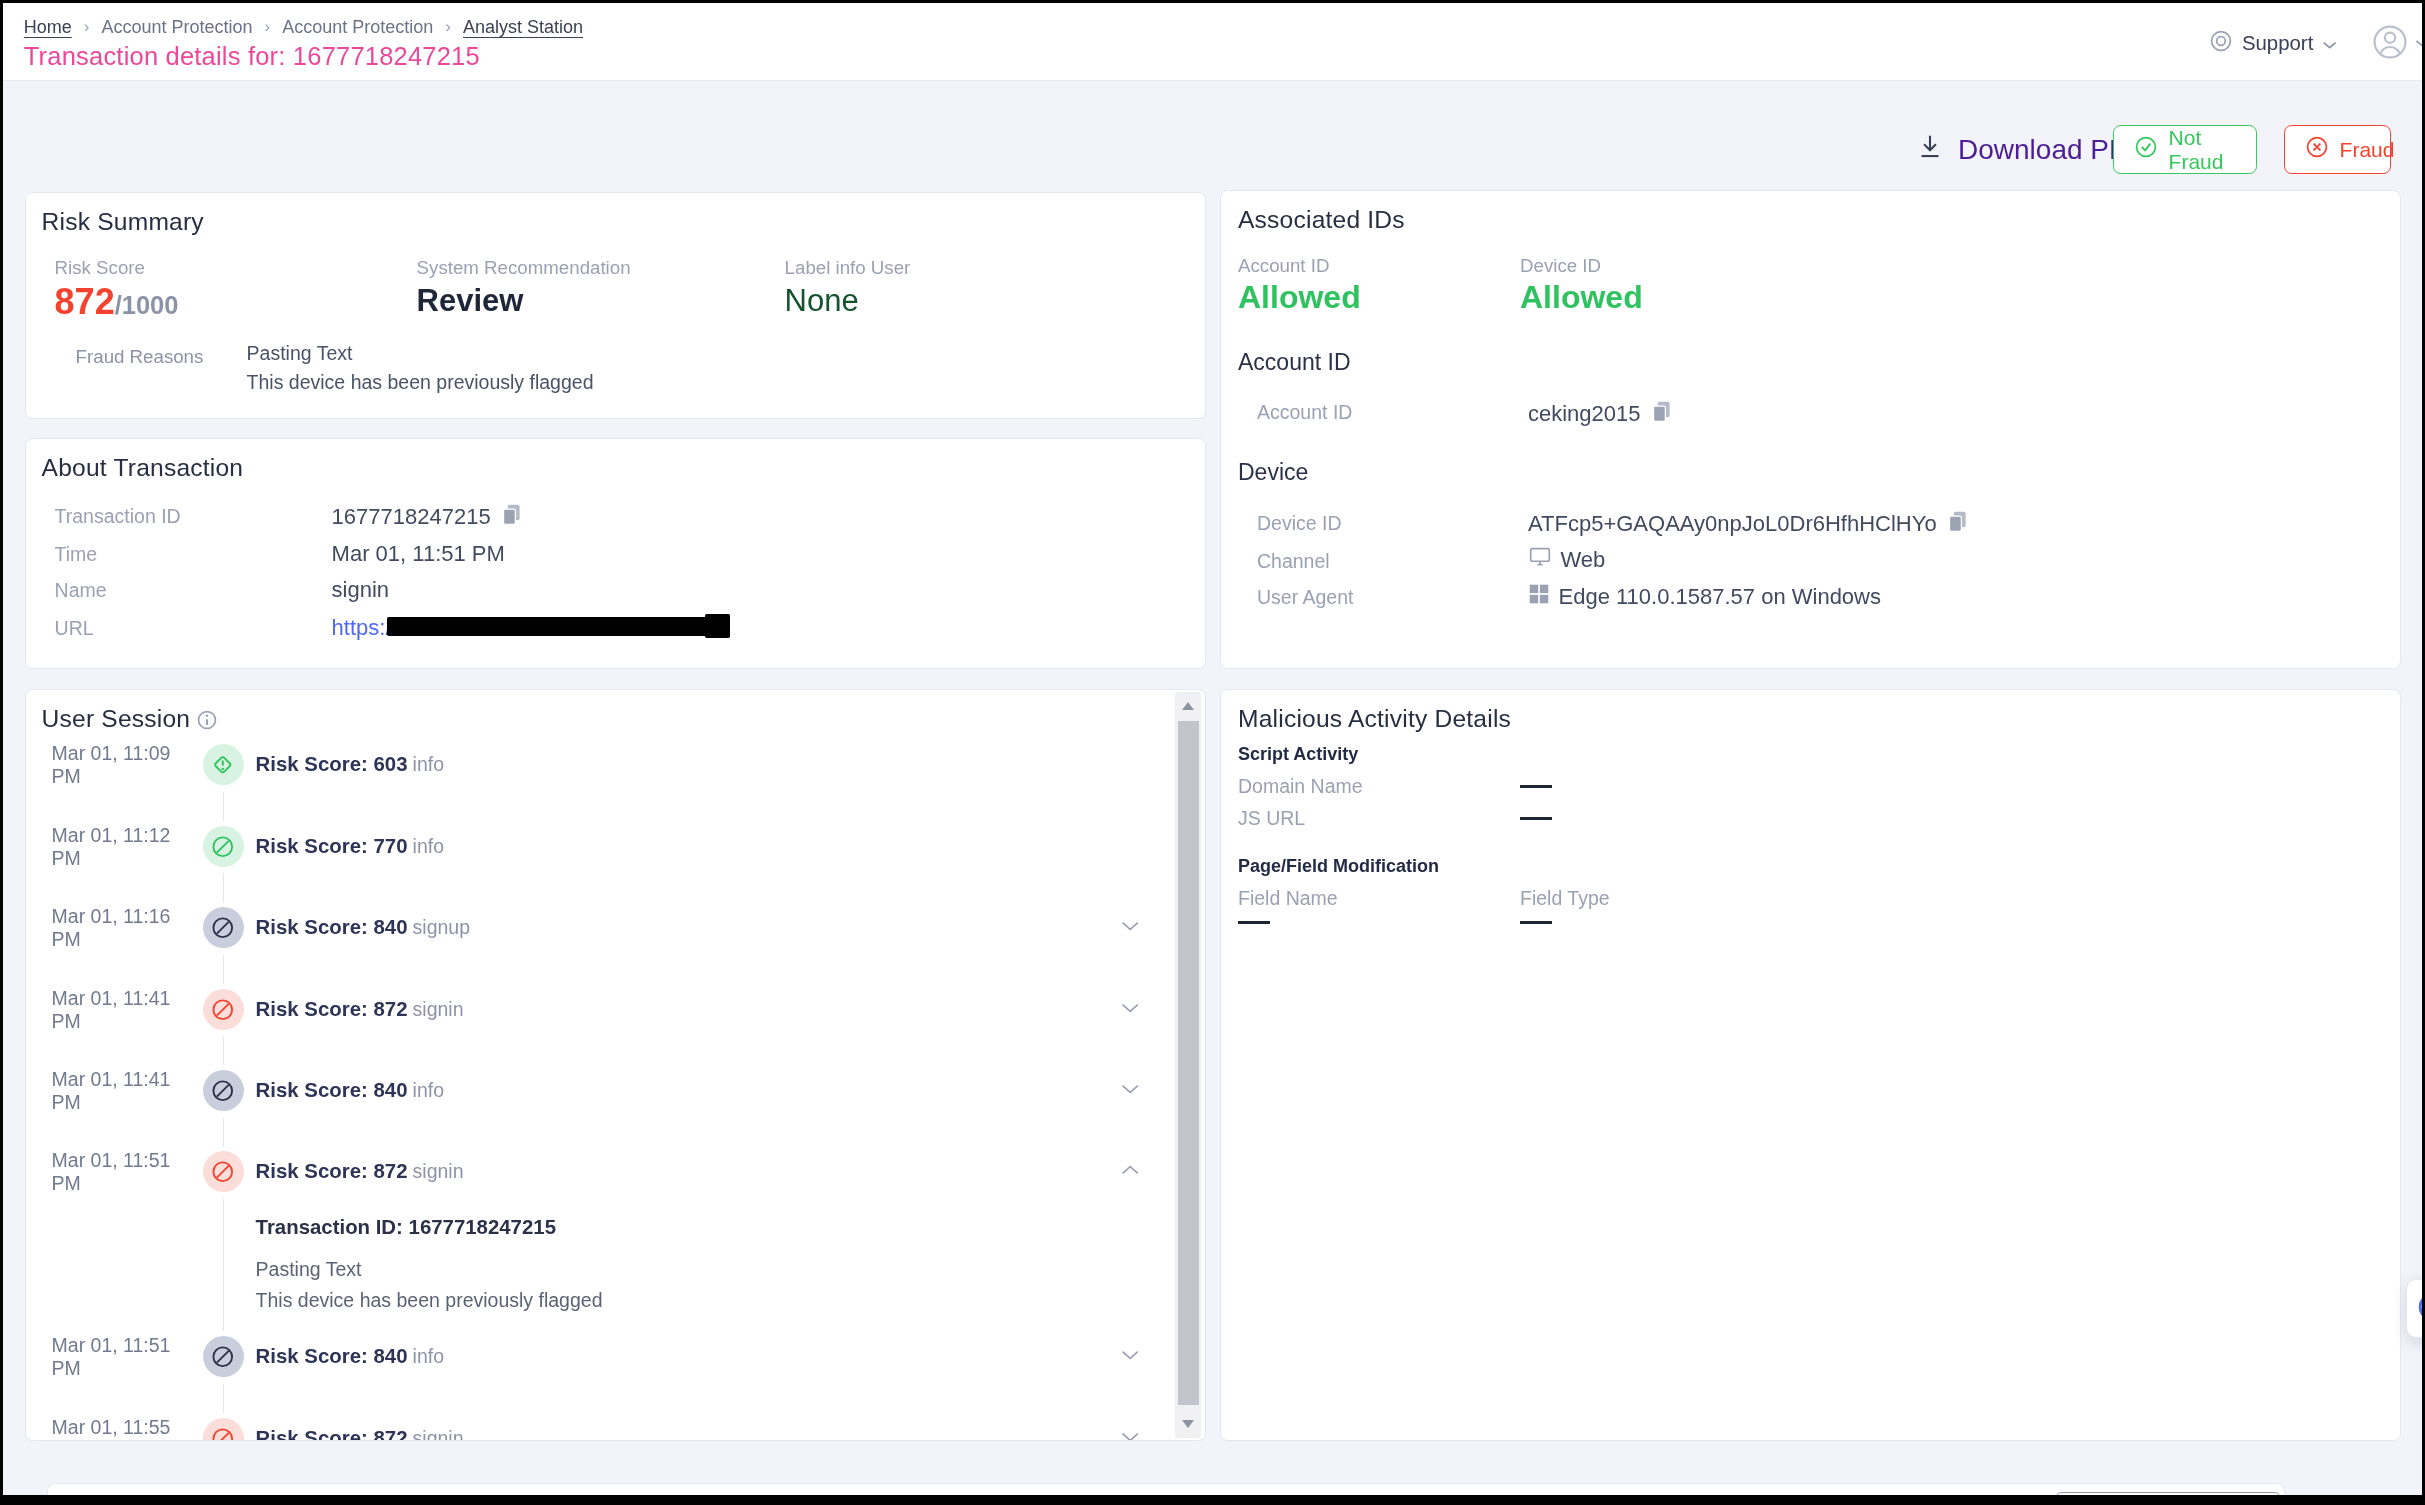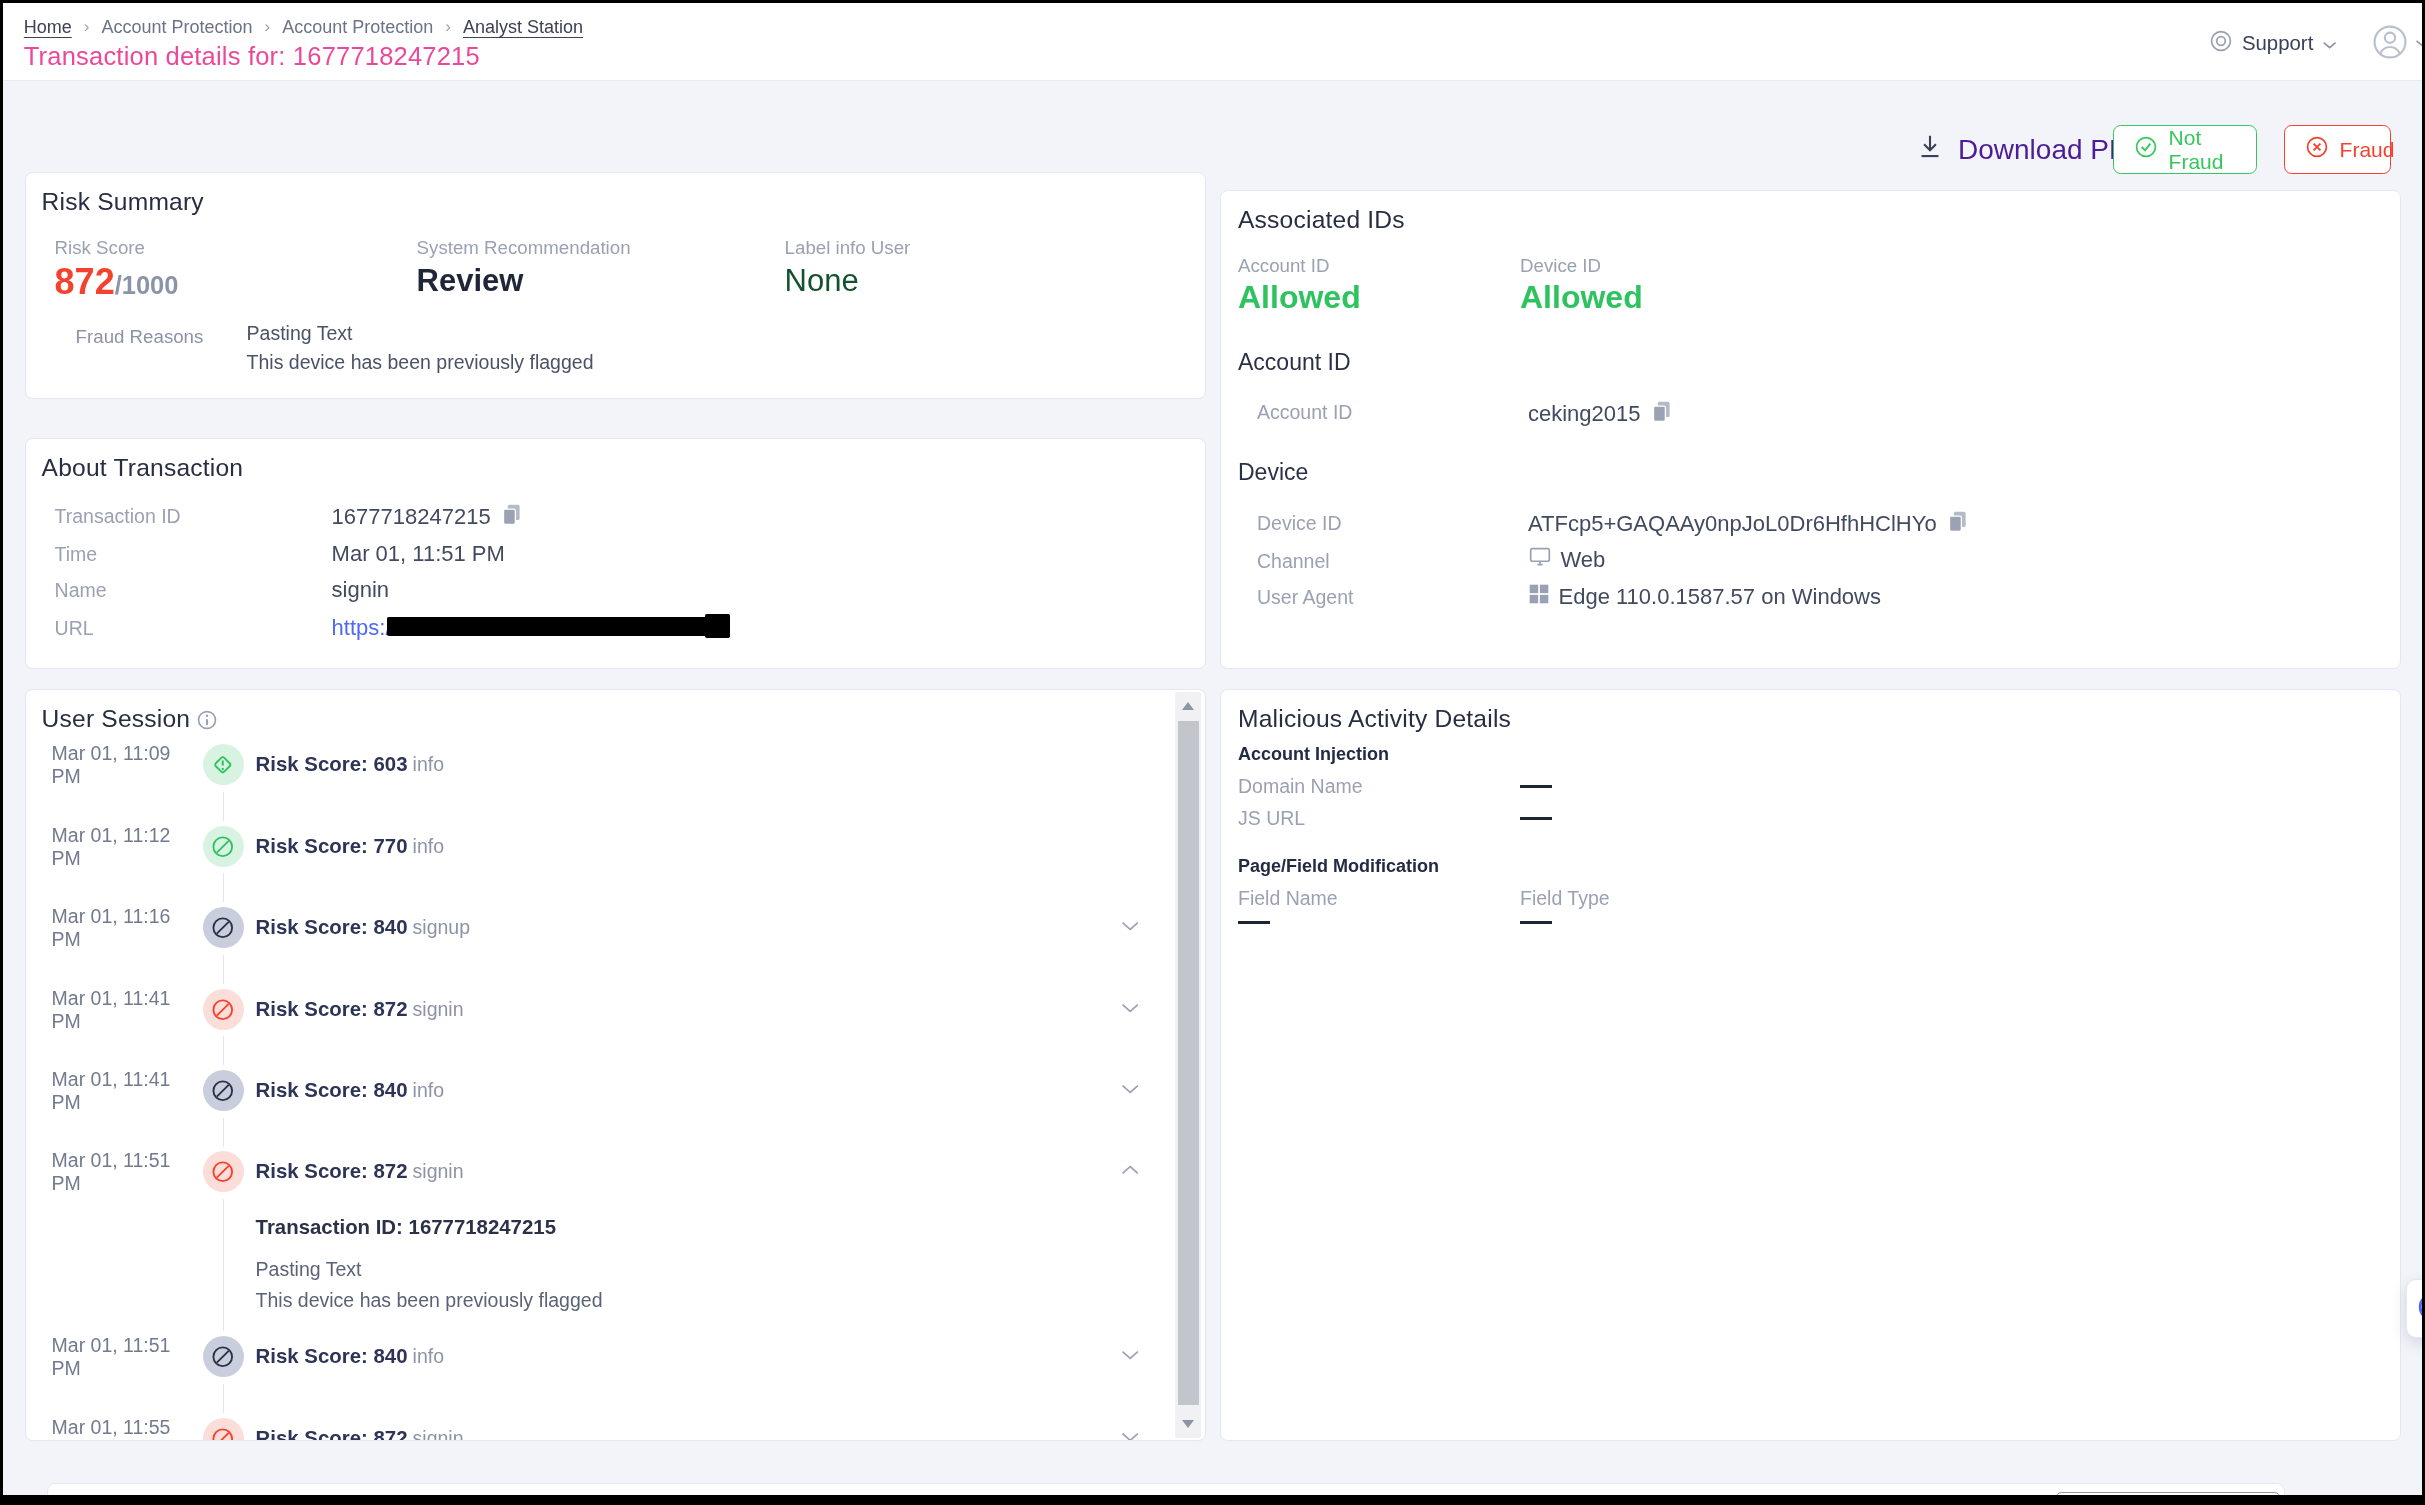--- a/index.html
+++ b/index.html
@@ -133,21 +133,21 @@
 <div class="btn btn-fraud">
   <span>
     <svg width="24" height="24" viewBox="0 0 28 28">
         <circle cx="14" cy="14" r="11" fill="none" stroke="#f5422e" stroke-width="2"></circle>
         <path d="M10 10 l8 8 M18 10 l-8 8" stroke="#f5422e" stroke-width="2.2"></path>
       </svg>
   </span>
   <span>Fraud</span>
 </div>
 
-<div class="card" style="left:24.6px; top:172px; width:1181px; height:227px;padding-left:12px;">
+<div class="card" style="left:24.6px; top:192px; width:1181px; height:227px;padding-left:12px;">
   <div class="card-title" style="left:16px; top:15.3px;">Risk Summary</div>
   <div class="lbl" style="left:29px; top:64px;">Risk Score</div>
   <div class="big-red" style="left:29px; top:88px;"><span>872</span><span class="den">/1000</span></div>
   <div class="lbl" style="left:391px; top:64px;">System Recommendation</div>
   <div class="big-navy" style="left:391px; top:90px;">Review</div>
   <div class="lbl" style="left:759px; top:64px;">Label info User</div>
   <div class="big-gray" style="left:759px; top:90px;">None</div>
   <div class="lbl" style="left:50px; top:153px; color:#8c93a6;">Fraud Reasons</div>
   <div class="val" style="left:221px; top:149px; font-size:19.5px; color:#4a5266;">Pasting Text</div>
   <div class="val" style="left:221px; top:178px; font-size:19.5px; color:#4a5266;">This device has been previously flagged</div>
@@ -354,21 +354,21 @@
           <rect x="14" y="2" width="10" height="10" fill="#9aa1b3"></rect>
           <rect x="2" y="14" width="10" height="10" fill="#9aa1b3"></rect>
           <rect x="14" y="14" width="10" height="10" fill="#9aa1b3"></rect>
         </svg></span>
     <span>Edge 110.0.1587.57 on Windows</span>
   </div>
 </div>
 
 <div class="card" style="left:1220px; top:689px; width:1181px; height:752px;">
   <div class="card-title" style="left:17px; top:15.3px;">Malicious Activity Details</div>
-  <div class="mini-title" style="left:17px; top:54px;">Account Injection</div>
+  <div class="mini-title" style="left:17px; top:54px;">Script Activity</div>
   <div class="lbl" style="left:17px; top:85px; font-size:19.5px;">Domain Name</div>
   <div class="dash" style="left:299px; top:95px;"></div>
   <div class="lbl" style="left:17px; top:117px; font-size:19.5px;">JS URL</div>
   <div class="dash" style="left:299px; top:127px;"></div>
   <div class="mini-title" style="left:17px; top:166px;">Page/Field Modification</div>
   <div class="lbl" style="left:17px; top:197px; font-size:19.5px;">Field Name</div>
   <div class="lbl" style="left:299px; top:197px; font-size:19.5px;">Field Type</div>
   <div class="dash" style="left:17px; top:231px;"></div>
   <div class="dash" style="left:299px; top:231px;"></div>
 </div>

